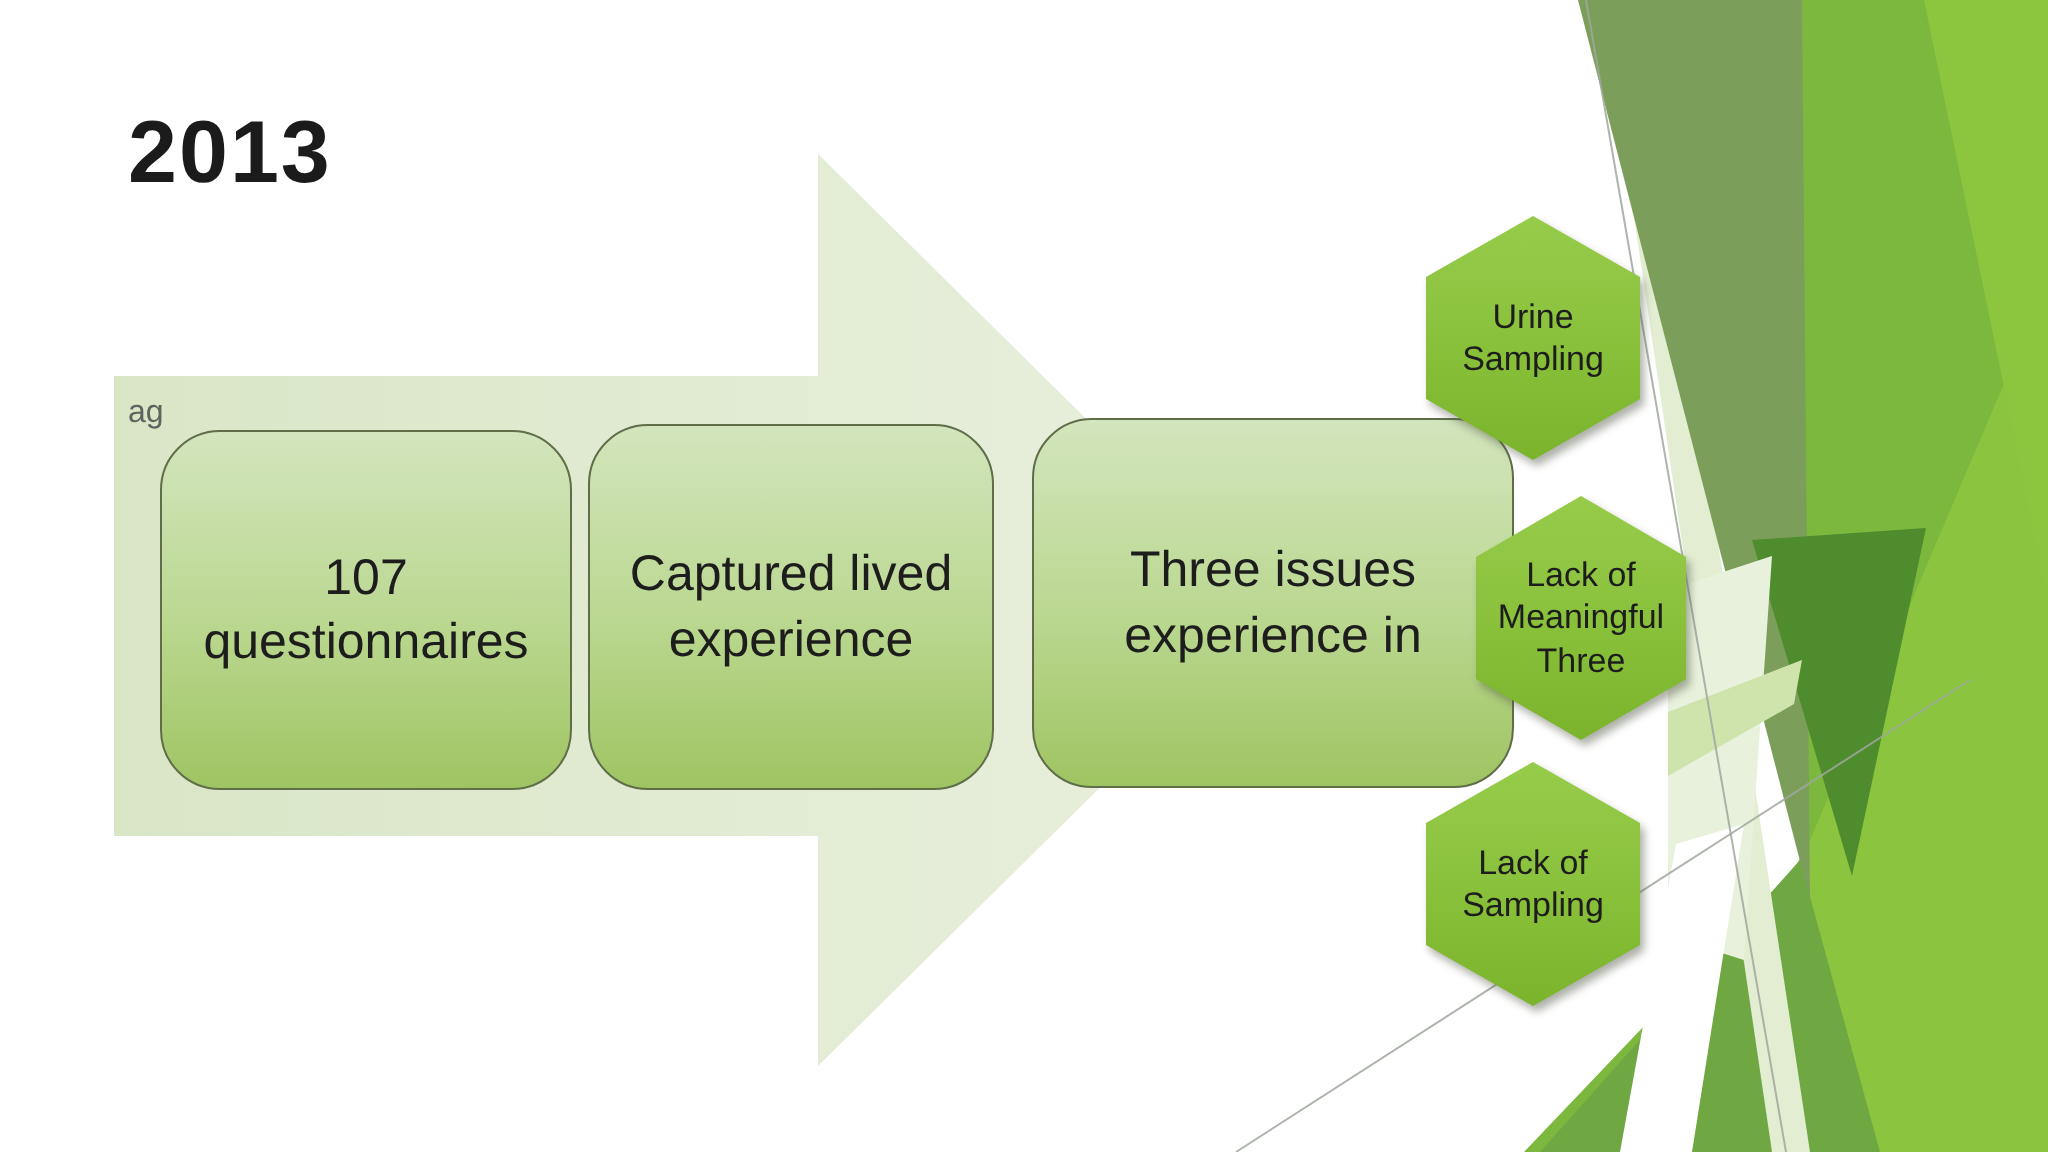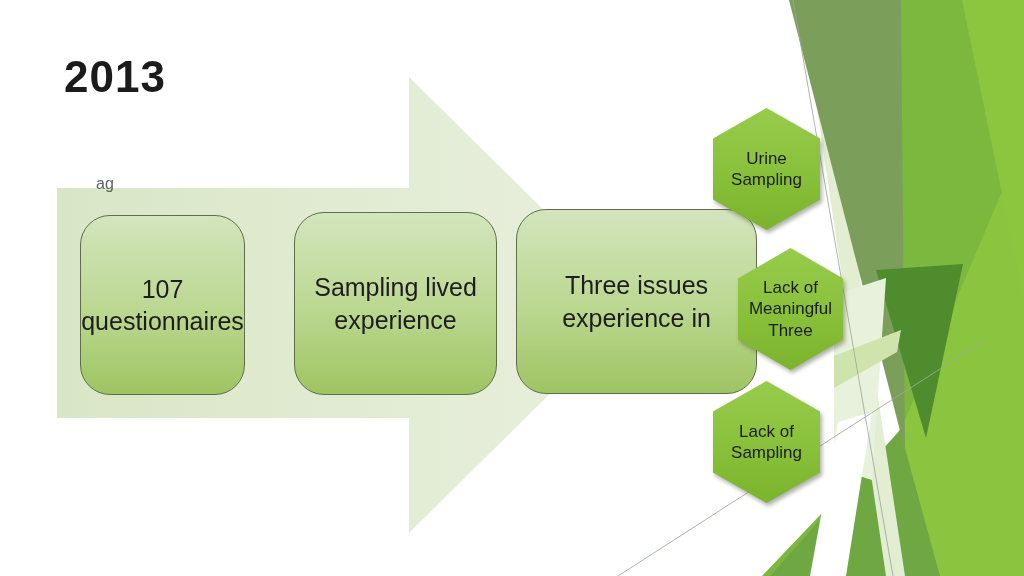--- a/index.html
+++ b/index.html
@@ -18,34 +18,34 @@
   
   .title{
     position:absolute;left:64px;top:52px;z-index:6;
     display:flex;align-items:baseline;gap:26px;color:#1b1b1b;white-space:nowrap;
   }
   .title .year{font-size:44px;font-weight:bold;letter-spacing:1px;}
   .title .label{font-size:30px;font-weight:normal;}
 
   
   .watermark{
-    position:absolute;left:64px;top:175px;z-index:2;
-    font-size:16px;color:#5f6360;margin-left:32px;
+    position:absolute;left:64px;top:198px;z-index:2;
+    font-size:16px;color:#5f6360;
   }
 
   
   .step-box{
     position:absolute;z-index:3;box-sizing:border-box;
     border:1px solid #5f6e49;border-radius:30px;
     background:linear-gradient(180deg,#d3e5bd 0%,#bad78f 55%,#9fc462 100%);
     display:flex;flex-direction:column;align-items:center;justify-content:center;
     font-size:25px;line-height:1.3;color:#1d1d1d;text-align:center;
   }
   .step-box .line{display:block;}
-  #step-1{left:80px;top:215px;width:165px;height:180px;}
+  #step-1{left:80px;top:215px;width:206px;height:180px;}
   #step-2{left:294px;top:212px;width:203px;height:183px;}
   #step-3{left:516px;top:209px;width:241px;height:185px;}
 
   
   .hex-wrap{position:absolute;z-index:4;filter:drop-shadow(2px 3px 2px rgba(70,80,60,0.45));}
   .hex{
     width:107px;height:122px;
     clip-path:polygon(50% 0,100% 25%,100% 75%,50% 100%,0 75%,0 25%);
     background:linear-gradient(180deg,#97cc4b 0%,#89c03a 55%,#7cb32c 100%);
     display:flex;flex-direction:column;align-items:center;justify-content:center;
@@ -90,21 +90,21 @@
     <span class="year">2013</span>
   </div>
 
   <div class="watermark">ag</div>
 
   <div class="step-box" id="step-1">
     <span class="line">107</span>
     <span class="line">questionnaires</span>
   </div>
   <div class="step-box" id="step-2">
-    <span class="line">Sampling lived</span>
+    <span class="line">Captured lived</span>
     <span class="line">experience</span>
   </div>
   <div class="step-box" id="step-3">
     <span class="line">Three issues</span>
     <span class="line">experience in</span>
   </div>
 
   <div class="hex-wrap" id="hex-1">
     <div class="hex">
       <span class="line">Urine</span>

